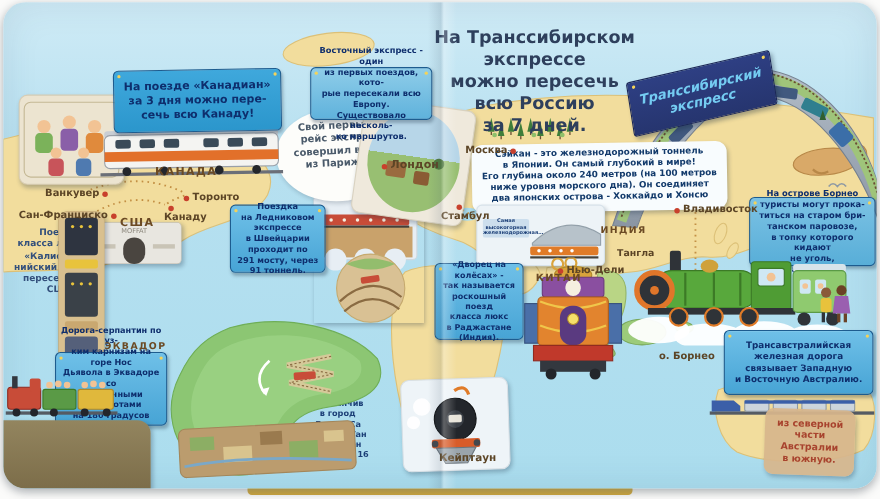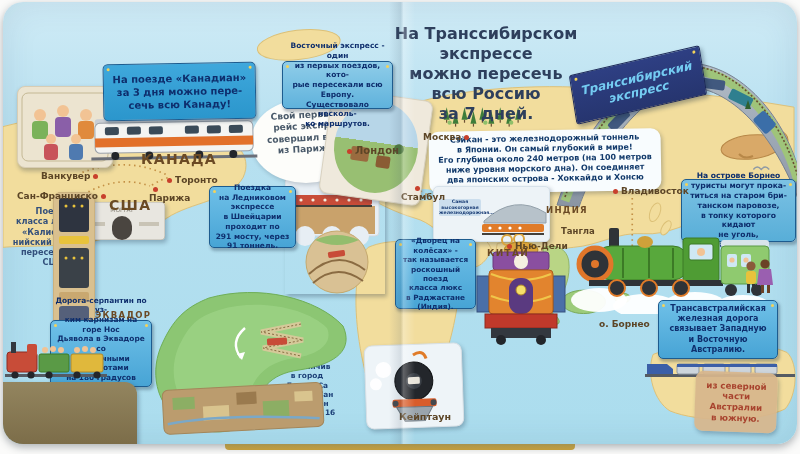--- a/index.html
+++ b/index.html
@@ -12,21 +12,21 @@
         box-shadow:0 3px 9px rgba(50,60,70,.4), inset 0 0 34px rgba(30,60,90,.10);}
   .a{position:absolute;}
   .t{position:absolute;white-space:pre-line;font-weight:bold;text-align:center;line-height:1.25;}
   .p{position:absolute;white-space:pre-line;font-weight:bold;text-align:center;line-height:1.3;
      display:flex;align-items:center;justify-content:center;box-sizing:border-box;padding:3px 4px;
      background:linear-gradient(180deg,#6fc0e8,#47a4d5);border:1.5px solid #1d5c8f;border-radius:5px;
      color:#0e2e6d;box-shadow:1.5px 2.5px 3px rgba(20,40,60,.3);}
   .p::before,.p::after{content:"";position:absolute;top:2.5px;width:3px;height:3px;border-radius:50%;background:#f3d35a;}
   .p::before{left:3px}.p::after{right:3px}
   .city{position:absolute;font-size:9px;font-weight:bold;color:#5c4526;white-space:nowrap;}
-  .cty{letter-spacing:1.3px;font-size:14px;color:#6b4a24;}
+  .cty{letter-spacing:1.3px;font-size:10px;color:#6b4a24;}
   .dot{position:absolute;width:5px;height:5px;background:#c8402c;border-radius:50%;}
   .fold{position:absolute;left:386px;top:0;width:26px;height:100%;pointer-events:none;
         background:linear-gradient(90deg,rgba(70,90,110,0),rgba(70,90,110,.15) 45%,rgba(255,255,255,.28) 56%,rgba(70,90,110,0));}
   .flap{box-shadow:1.5px 2.5px 4px rgba(20,40,60,.28);}
   .title{position:absolute;left:26px;top:10px;font-size:37px;font-weight:bold;color:#1f1f1d;letter-spacing:.5px;}
   .banner{display:flex;align-items:center;justify-content:center;text-align:center;white-space:pre-line;
           background:linear-gradient(180deg,#2e3f83,#26356f);border:1px solid #1b2757;border-radius:3px;
           color:#74ccf2;font-style:italic;font-weight:bold;box-shadow:2px 3px 4px rgba(20,40,60,.35);}
   .banner::before,.banner::after{content:"";position:absolute;top:3px;width:3px;height:3px;border-radius:50%;background:#f3d35a;}
   .banner::before{left:4px}.banner::after{right:4px}
@@ -353,21 +353,21 @@
 
     <svg class="a" style="left:642px;top:354px" width="150" height="24" viewBox="0 0 150 24">
       <rect x="0" y="18" width="150" height="3" fill="#555b63"></rect>
       <path d="M2,8 h20 l6,5 v5 h-26 z" fill="#3b5fa8"></path>
       <rect x="32" y="8" width="22" height="10" rx="2" fill="#cdd5dc" stroke="#8f99a3"></rect>
       <rect x="58" y="8" width="22" height="10" rx="2" fill="#cdd5dc" stroke="#8f99a3"></rect>
       <rect x="84" y="8" width="22" height="10" rx="2" fill="#cdd5dc" stroke="#8f99a3"></rect>
       <rect x="110" y="8" width="22" height="10" rx="2" fill="#cdd5dc" stroke="#8f99a3"></rect>
       <rect x="32" y="8" width="100" height="3" fill="#3b5fa8"></rect>
     </svg>
-    <div class="p" style="left:655px;top:298px;width:120px;height:59px;font-size:8px;">Трансавстралийская
+    <div class="p" style="left:655px;top:298px;width:136px;height:59px;font-size:8px;">Трансавстралийская
 железная дорога
 связывает Западную
 и Восточную Австралию.</div>
     <div class="t flap" style="left:692px;top:370px;width:82px;height:60px;font-size:8.6px;color:#a8432e;background:rgba(215,182,140,.93);border-radius:8px;transform:rotate(2deg);display:flex;align-items:center;justify-content:center;">из северной
 части
 Австралии
 в южную.</div>
 
     <div class="t" style="left:272px;top:360px;width:64px;font-size:7.4px;color:#1c3f77;">а заканчив
 в город
@@ -434,21 +434,21 @@
         <circle cx="29" cy="58" r="3" fill="#44484e"></circle>
           <circle cx="67" cy="58" r="3" fill="#44484e"></circle>
         <path d="M30,62 L66,62 L58,76 L38,76 Z" fill="#9aa4ac" stroke="#6b757d"></path>
       </svg>
     </div>
 
     <span class="city cty" style="left:138px;top:149px"><span>КАНАДА</span></span>
     <span class="city" style="left:38px;top:169px"><span>Ванкувер</span><i class="dot" style="right:-8px;top:3px"></i></span>
     <span class="city" style="left:172px;top:173px"><i class="dot" style="left:-8px;top:3px"></i><span>Торонто</span></span>
     <span class="city" style="left:14px;top:189px"><span>Сан-Франциско</span><i class="dot" style="right:-8px;top:3px"></i></span>
-    <span class="city" style="left:146px;top:191px"><i class="dot" style="left:4px;top:-6px"></i><span>Парижа</span></span>
+    <span class="city" style="left:146px;top:191px"><i class="dot" style="left:4px;top:-6px"></i><span>Канаду</span></span>
     <span class="city cty" style="left:106px;top:195px"><span>США</span></span>
     <span class="city cty" style="left:92px;top:308px;font-size:8.5px"><span>ЭКВАДОР</span></span>
     <span class="city" style="left:352px;top:143px;font-size:10px"><i class="dot" style="left:-8px;top:4px"></i><span>Лондон</span></span>
     <span class="city" style="left:420px;top:130px"><span>Москва</span><i class="dot" style="right:-8px;top:3px"></i></span>
     <span class="city" style="left:398px;top:190px"><i class="dot" style="left:14px;top:-6px"></i><span>Стамбул</span></span>
     <span class="city" style="left:618px;top:184px"><i class="dot" style="left:-8px;top:3px"></i><span>Владивосток</span></span>
     <span class="city cty" style="left:543px;top:203px;font-size:8.5px"><span>ИНДИЯ</span></span>
     <span class="city" style="left:558px;top:224px;font-size:8.5px"><span>Тангла</span></span>
     <span class="city" style="left:512px;top:239px"><i class="dot" style="left:-8px;top:3px"></i><span>Нью-Дели</span></span>
     <span class="city cty" style="left:484px;top:246px;font-size:9px"><span>КИТАЙ</span></span>

